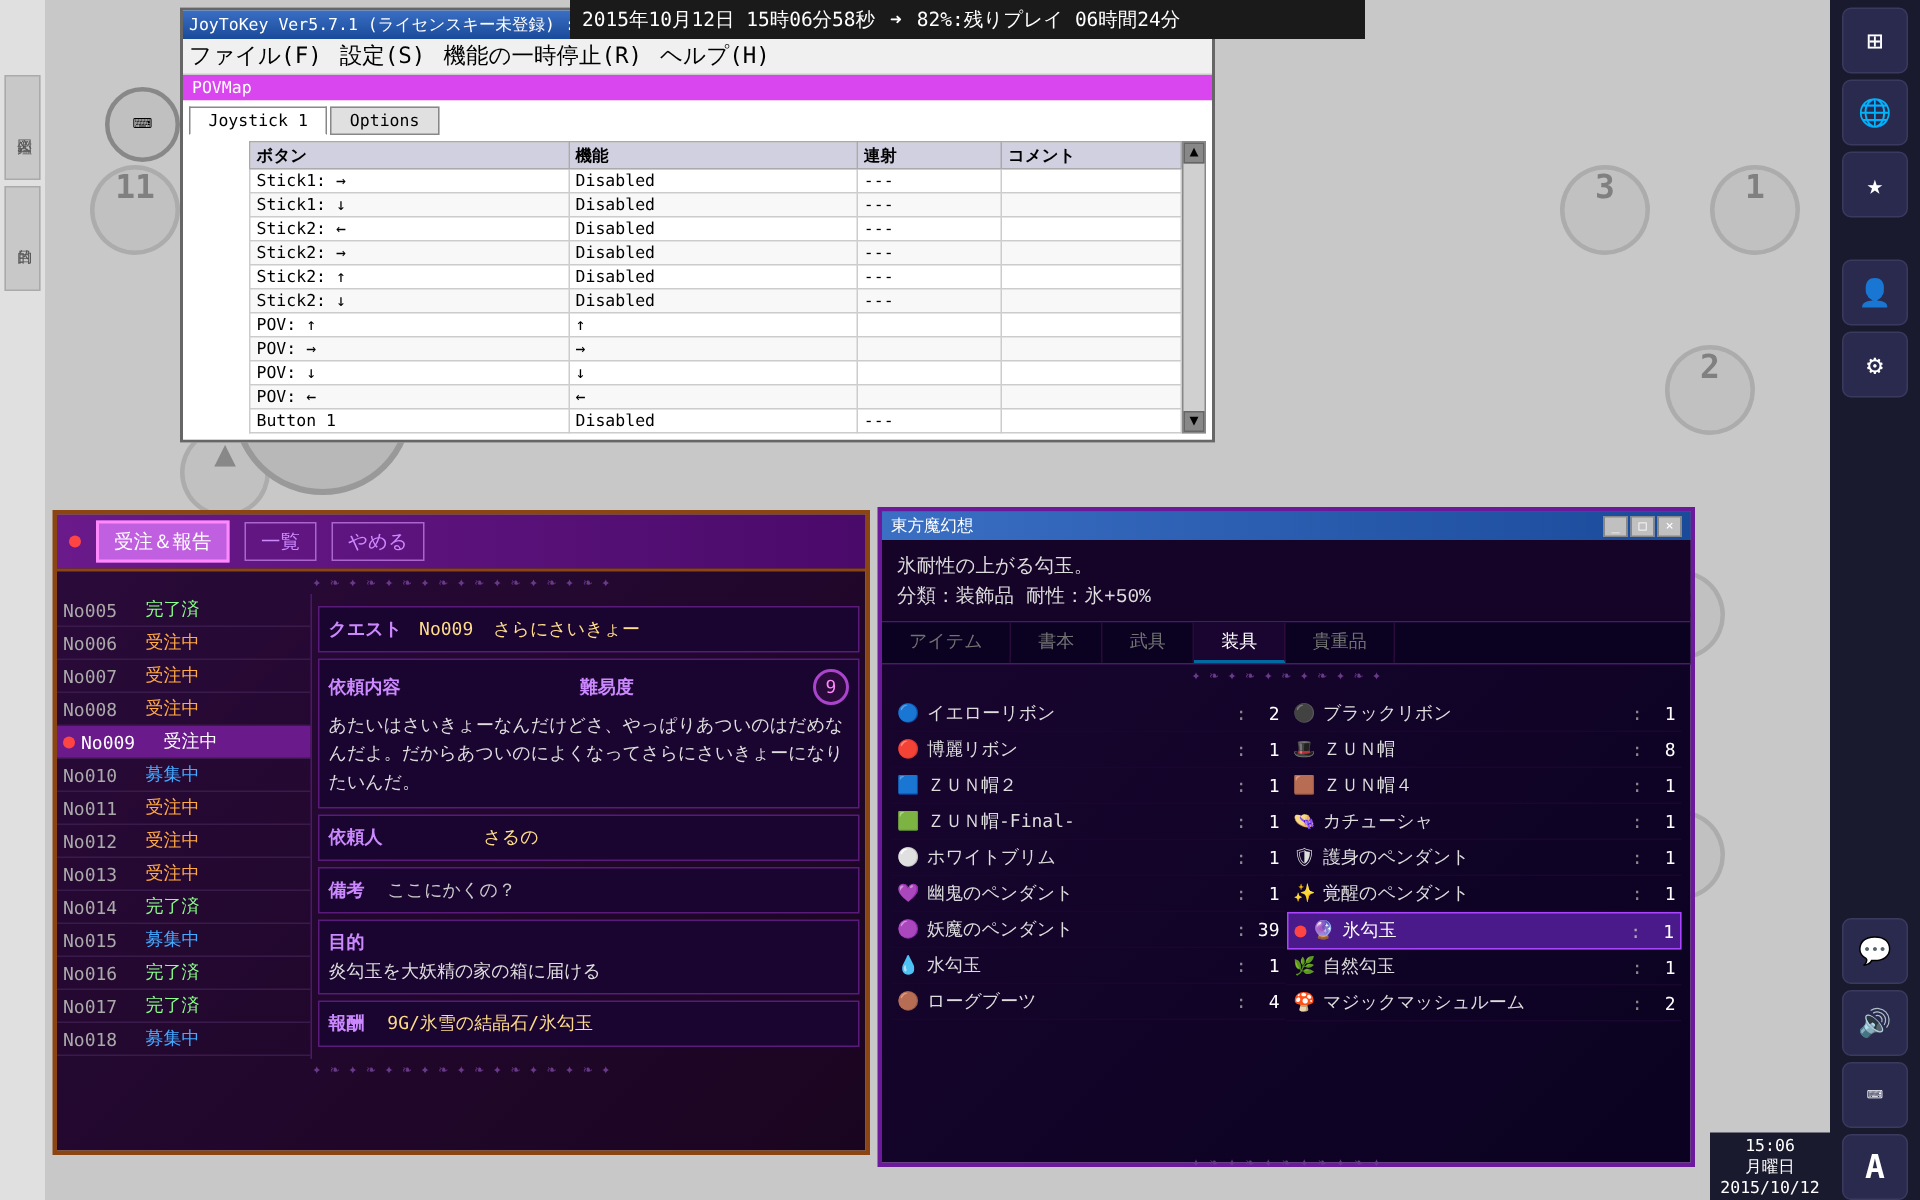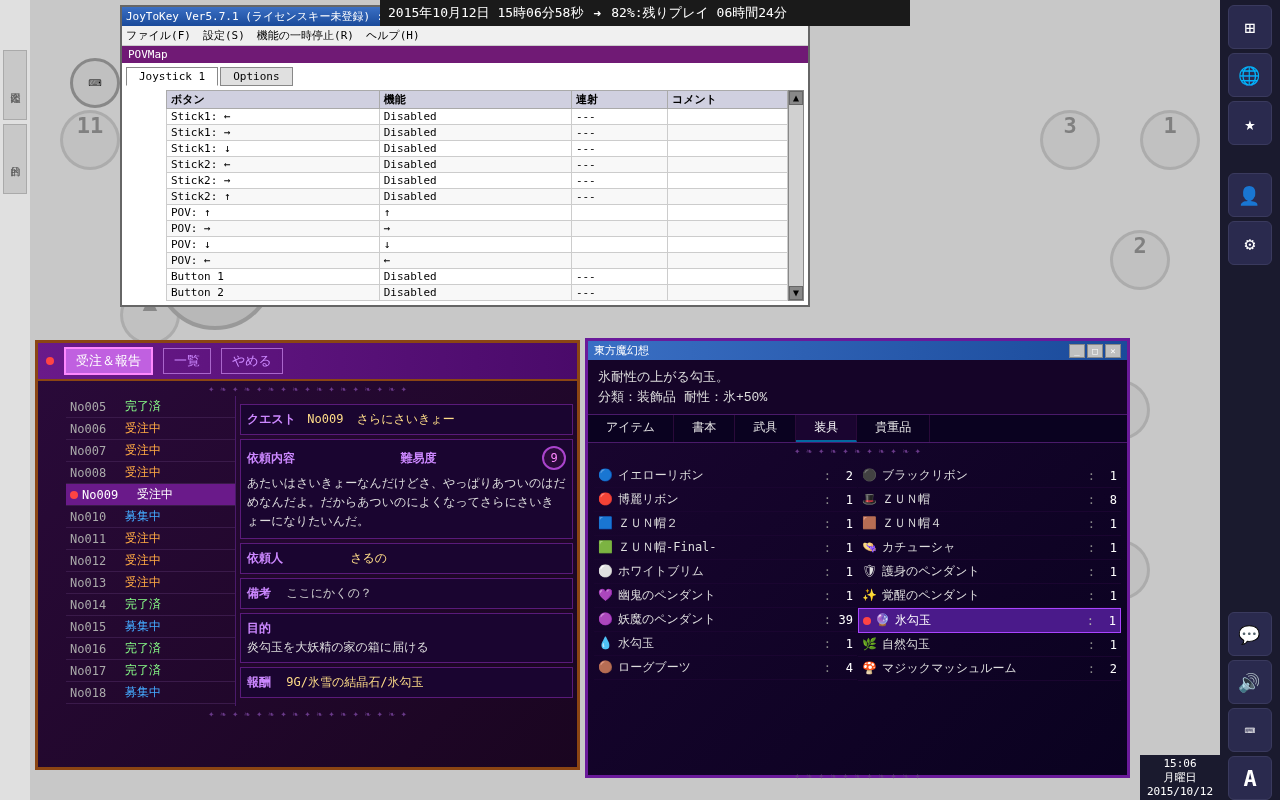--- a/index.html
+++ b/index.html
@@ -59,21 +59,21 @@
       font-size: 9px;
       display: flex;
       align-items: center;
       justify-content: center;
       cursor: pointer;
     }
 
     .joy-menubar {
       background: #f0f0f0;
       padding: 2px 4px;
-      font-size: 11px;
+      font-size: 15px;
       display: flex;
       gap: 12px;
       border-bottom: 1px solid #ccc;
     }
 
     .joy-menubar span {
       cursor: pointer;
     }
 
     .joy-content {
@@ -289,21 +289,21 @@
     }
 
     .touhou-tabs {
       display: flex;
       background: #0a0220;
       border-bottom: 1px solid #4a1a6a;
     }
 
     .touhou-tab {
       padding: 4px 18px;
-      color: #e5e5e5;
+      color: #737373;
       font-size: 12px;
       cursor: pointer;
       border-right: 1px solid #2a0a3a;
     }
 
     .touhou-tab.active {
       color: #ffffff;
       background: #1a0530;
       border-bottom: 2px solid #0369a1;
     }
@@ -466,45 +466,39 @@
       <div class="win-btn">×</div>
     </div>
   </div>
   <div class="joy-menubar">
     <span>ファイル(F)</span>
     <span>設定(S)</span>
     <span>機能の一時停止(R)</span>
     <span>ヘルプ(H)</span>
   </div>
 
-  <div style="background:#701a75;color:white;padding:2px 6px;font-size:11px;display:flex;align-items:flex-start;">
+  <div style="background:#d946ef;color:white;padding:2px 6px;font-size:11px;display:flex;align-items:flex-start;">
     <span>POVMap</span>
   </div>
   <div class="joy-content">
     <div class="tabs-row">
       <div class="tab active"><span>Joystick 1</span></div>
       <div class="tab"><span>Options</span></div>
     </div>
     <div style="display:flex;margin-left:40px;">
       <table class="joy-table">
         <thead>
           <tr>
             <th><span>ボタン</span></th>
             <th><span>機能</span></th>
             <th><span>連射</span></th>
             <th><span>コメント</span></th>
           </tr>
         </thead>
         <tbody id="joy-tbody">
-        <tr>
-              <td>Stick1: ←</td>
-              <td>Disabled</td>
-              <td>---</td>
-              <td style="width: 120px;"></td>
-            </tr>
             <tr>
               <td>Stick1: →</td>
               <td>Disabled</td>
               <td>---</td>
               <td style="width: 120px;"></td>
             </tr>
             <tr>
               <td>Stick1: ↓</td>
               <td>Disabled</td>
               <td>---</td>
@@ -522,20 +516,26 @@
               <td>---</td>
               <td style="width: 120px;"></td>
             </tr>
             <tr>
               <td>Stick2: ↑</td>
               <td>Disabled</td>
               <td>---</td>
               <td style="width: 120px;"></td>
             </tr>
             <tr>
+              <td>Stick2: ↓</td>
+              <td>Disabled</td>
+              <td>---</td>
+              <td style="width: 120px;"></td>
+            </tr>
+            <tr>
               <td>POV: ↑</td>
               <td>↑</td>
               <td></td>
               <td style="width: 120px;"></td>
             </tr>
             <tr>
               <td>POV: →</td>
               <td>→</td>
               <td></td>
               <td style="width: 120px;"></td>
@@ -547,26 +547,20 @@
               <td style="width: 120px;"></td>
             </tr>
             <tr>
               <td>POV: ←</td>
               <td>←</td>
               <td></td>
               <td style="width: 120px;"></td>
             </tr>
             <tr>
               <td>Button 1</td>
-              <td>Disabled</td>
-              <td>---</td>
-              <td style="width: 120px;"></td>
-            </tr>
-            <tr>
-              <td>Button 2</td>
               <td>Disabled</td>
               <td>---</td>
               <td style="width: 120px;"></td>
             </tr>
           </tbody>
       </table>
       <div class="scrollbar-col">
         <div style="width:14px;height:14px;background:#888;border:1px solid #666;text-align:center;font-size:10px;">▲</div>
         <div style="flex:1;background:#d8d8d8;"></div>
         <div style="width:14px;height:14px;background:#888;border:1px solid #666;text-align:center;font-size:10px;">▼</div>
@@ -586,21 +580,21 @@
 
 <div class="quest-window">
   <div class="quest-header">
     <div style="width:8px;height:8px;background:#ff4444;border-radius:50%;"></div>
     <button class="quest-title-btn">受注＆報告</button>
     <button class="quest-nav-btn">一覧</button>
     <button class="quest-nav-btn">やめる</button>
   </div>
   <div class="ornament">✦ ❧ ✦ ❧ ✦ ❧ ✦ ❧ ✦ ❧ ✦ ❧ ✦ ❧ ✦ ❧ ✦</div>
 
-  <div style="display:flex;padding-left:28px;">
+  <div style="display:flex;">
 
     <div style="width:170px;border-right:1px solid #4a1a6a;">
       <div class="quest-row">
         <span class="quest-id">No005</span>
         <span class="quest-status status-complete">完了済</span>
       </div>
       <div class="quest-row">
         <span class="quest-id">No006</span>
         <span class="quest-status status-pending">受注中</span>
       </div>

